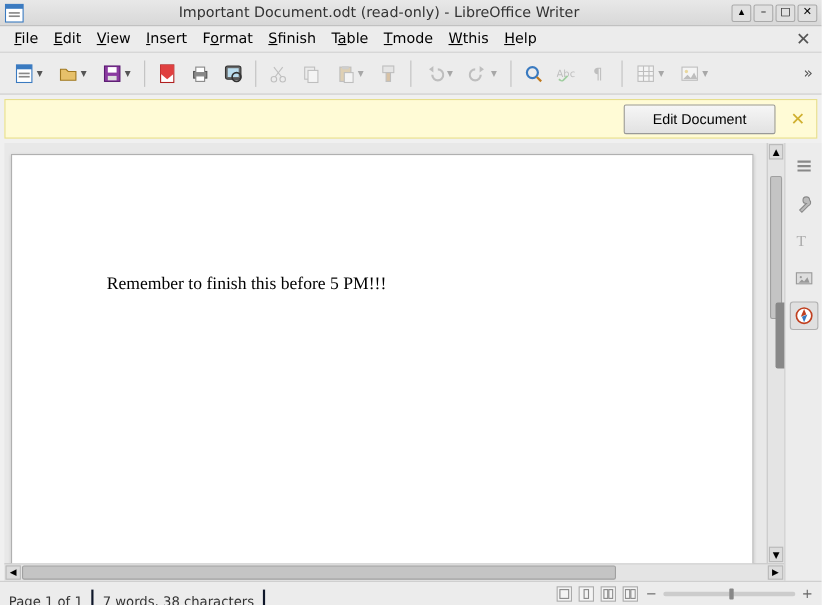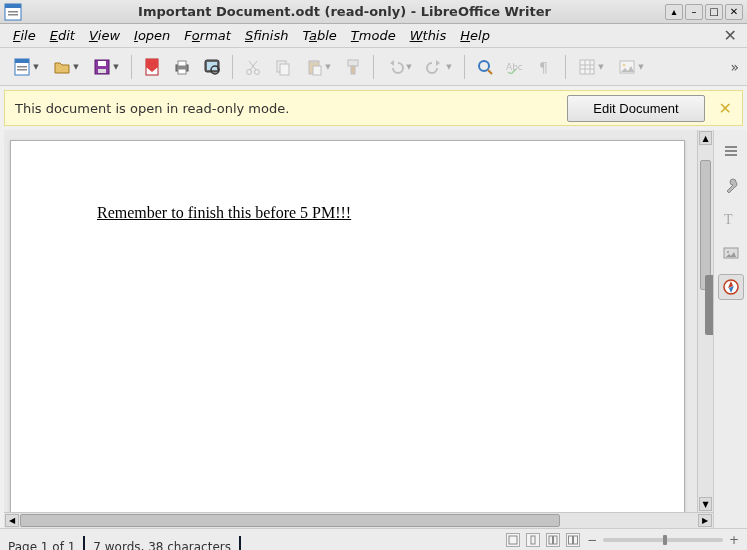--- a/index.html
+++ b/index.html
@@ -1,27 +1,27 @@
 <!DOCTYPE html>
 <html><head>
 <meta charset="utf-8">
 <style>
 * { box-sizing: border-box; margin: 0; padding: 0; }
 body { font-family: "DejaVu Sans", Arial, sans-serif; font-size: 13px; background: #f0f0f0; width: 747px; height: 550px; overflow: hidden; display: flex; flex-direction: column; }
 
 
 .titlebar { height: 24px; background: linear-gradient(#e8e8e8,#d8d8d8); display: flex; align-items: center; border-bottom: 1px solid #b0b0b0; }
 .titlebar-icon { width: 22px; height: 22px; margin-left: 2px; display: flex; align-items: center; justify-content: center; }
-.titlebar-title { flex: 1; text-align: center; font-weight: bold; font-size: 13px; color: #333; }
+.titlebar-title { flex: 1; text-align: center; font-weight: normal; font-size: 13px; color: #333; }
 .titlebar-btns { display: flex; gap: 2px; margin-right: 4px; }
 .titlebar-btn { width: 18px; height: 16px; background: #e0e0e0; border: 1px solid #aaa; border-radius: 2px; display: flex; align-items: center; justify-content: center; cursor: pointer; font-size: 10px; }
 
 
 .menubar { height: 24px; background: #ececec; display: flex; align-items: center; padding: 0 6px; border-bottom: 1px solid #cccccc; }
-.menu-item { padding: 3px 7px; cursor: pointer; font-style: italic; }
+.menu-item { padding: 3px 7px; cursor: pointer; }
 .menu-item .u { text-decoration: underline; }
 .menubar-close { margin-left: auto; font-size: 16px; cursor: pointer; color: #555; padding: 0 4px; }
 
 
 .toolbar { height: 38px; background: #ececec; border-bottom: 1px solid #cccccc; display: flex; align-items: center; padding: 0 8px; gap: 4px; }
 .tb-btn { width: 26px; height: 26px; display: flex; align-items: center; justify-content: center; cursor: pointer; border-radius: 3px; position: relative; color: #777; }
 .tb-btn.wdd { width: 36px; }
 .tb-btn.disabled { opacity: 0.45; cursor: default; }
 .tb-sep { width: 1px; height: 24px; background: #c0c0c0; margin: 0 3px; }
 .dd-arrow { font-size: 7px; margin-left: 2px; color: #555; }
@@ -31,21 +31,21 @@
 .infobar { height: 36px; background: #fffbd6; border: 1px solid #e6de8d; margin: 4px; display: flex; align-items: center; padding: 0 10px; }
 .infobar-text { flex: 0 0 auto; color: #333; }
 .infobar-btn { margin-left: auto; background: linear-gradient(#f6f6f6,#e2e2e2); border: 1px solid #999; padding: 5px 25px; cursor: pointer; font-size: 13px; border-radius: 2px; }
 .infobar-close { margin-left: 14px; color: #d0b030; font-size: 16px; cursor: pointer; font-weight: bold; }
 
 
 .main { flex: 1; display: flex; min-height: 0; }
 .doc-wrap { flex: 1; display: flex; flex-direction: column; background: #e8e8e8; margin-left: 4px; }
 .doc-scroll { flex: 1; overflow: hidden; position: relative; }
 .page { background: #fff; border: 1px solid #b0b0b0; box-shadow: 0 1px 3px rgba(0,0,0,0.15); margin: 10px 12px 0 6px; height: 820px; position: relative; }
-.page-content { padding: 63px 0 0 86px; font-family: "Liberation Serif", "Times New Roman", serif; font-size: 16px; color: #000; text-decoration: underline; }
+.page-content { padding: 109px 0 0 86px; font-family: "Liberation Serif", "Times New Roman", serif; font-size: 16px; color: #000; }
 .vscrollbar { width: 16px; background: #e4e4e4; border-left: 1px solid #c8c8c8; display: flex; flex-direction: column; }
 .vscrollbar .thumb { background: #c4c4c4; border: 1px solid #a0a0a0; border-radius: 2px; margin: 14px 2px 0 2px; height: 130px; }
 .vscrollbar .sbtn { height: 14px; background: #dcdcdc; border: 1px solid #b8b8b8; font-size: 8px; display: flex; align-items: center; justify-content: center; margin: 1px; }
 .hscrollbar { height: 16px; background: #e4e4e4; border-top: 1px solid #c8c8c8; display: flex; align-items: center; }
 .hscrollbar .sbtn { width: 14px; height: 13px; background: #dcdcdc; border: 1px solid #b8b8b8; font-size: 8px; display: flex; align-items: center; justify-content: center; margin: 1px; }
 .hscrollbar .track { flex: 1; height: 13px; position: relative; }
 .hscrollbar .thumb { position: absolute; left: 0; width: 540px; top: 0; bottom: 0; background: #c4c4c4; border: 1px solid #a0a0a0; border-radius: 2px; }
 
 
 .sidetb { width: 34px; background: #ececec; border-left: 1px solid #cccccc; display: flex; flex-direction: column; align-items: center; padding-top: 8px; gap: 8px; }
@@ -81,21 +81,21 @@
     <div class="titlebar-btn">–</div>
     <div class="titlebar-btn">□</div>
     <div class="titlebar-btn">✕</div>
   </div>
 </div>
 
 <div class="menubar">
   <div class="menu-item"><span class="u">F</span><span>ile</span></div>
   <div class="menu-item"><span class="u">E</span><span>dit</span></div>
   <div class="menu-item"><span class="u">V</span><span>iew</span></div>
-  <div class="menu-item"><span class="u">I</span><span>open</span></div>
+  <div class="menu-item"><span class="u">I</span><span>nsert</span></div>
   <div class="menu-item">F<span class="u">o</span><span>rmat</span></div>
   <div class="menu-item"><span class="u">S</span><span>finish</span></div>
   <div class="menu-item">T<span class="u">a</span><span>ble</span></div>
   <div class="menu-item"><span class="u">T</span><span>mode</span></div>
   <div class="menu-item"><span class="u">W</span><span>this</span></div>
   <div class="menu-item"><span class="u">H</span><span>elp</span></div>
   <div class="menubar-close">✕</div>
 </div>
 
 <div class="toolbar">
@@ -221,21 +221,20 @@
         <rect x="2" y="3" width="14" height="12" fill="#fff" stroke="#888"></rect>
         <circle cx="6" cy="7" r="1.5" fill="#e6c040"></circle>
         <path d="M3 14 l4-4 3 3 3-5 3 6 z" fill="#888"></path>
       </svg>
     <span class="dd-arrow">▼</span>
     </div>
   <div class="tb-more">»</div>
 </div>
 
 <div class="infobar">
-  <span class="infobar-text">This document is open in read-only mode.</span>
   <button class="infobar-btn">Edit Document</button>
   <span class="infobar-close">✕</span>
 </div>
 
 <div class="main">
   <div class="doc-wrap">
     <div style="flex:1;display:flex;min-height:0;">
       <div class="doc-scroll" style="flex:1;overflow:hidden;">
         <div class="page">
           <div class="page-content">Remember to finish this before 5 PM!!!</div>

